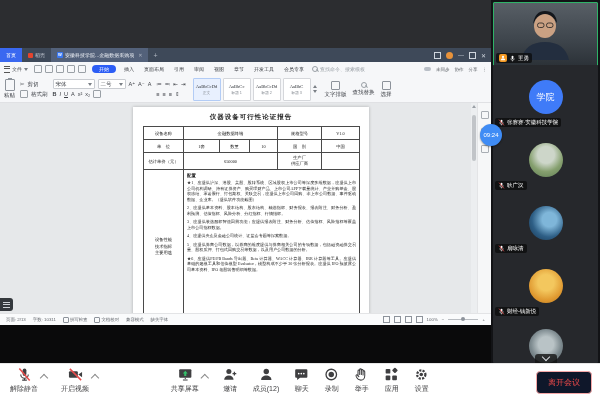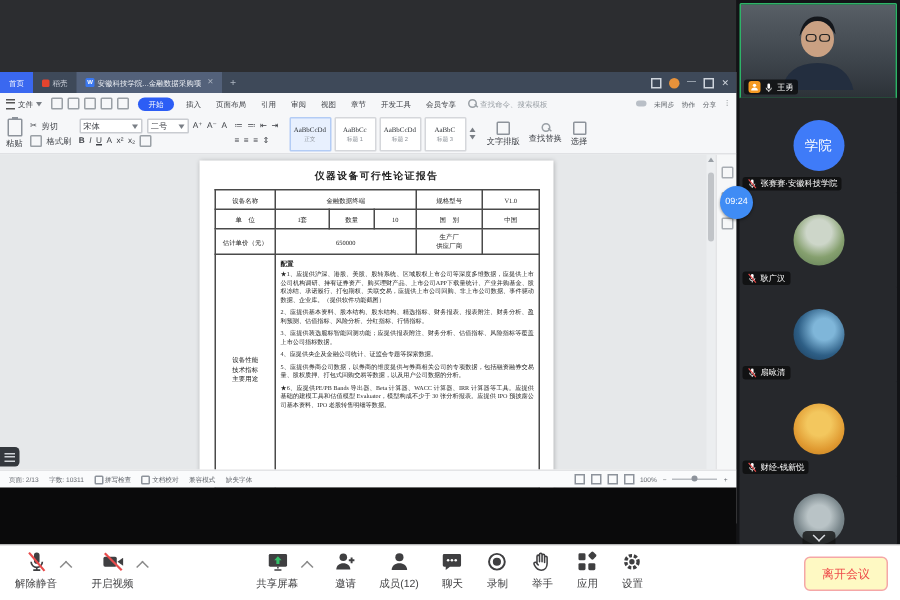--- a/index.html
+++ b/index.html
@@ -100,21 +100,21 @@
   .hostbadge{width:8px;height:8px;background:#f59a23;border-radius:2px;display:flex;align-items:center;justify-content:center;flex:none;}
   .chev-dn-btn{position:absolute;left:50%;bottom:0;transform:translateX(-50%);width:22px;height:9px;background:rgba(20,20,20,.8);border-radius:3px 3px 0 0;display:flex;align-items:center;justify-content:center;}
   .cdn{width:5px;height:5px;border-right:1.2px solid #d9dce0;border-bottom:1.2px solid #d9dce0;transform:rotate(45deg);margin-top:-3px;}
   
   .bottombar{position:absolute;left:0;top:363px;width:600px;height:37px;background:#ffffff;border-top:1px solid #e6e6e6;}
   .tb-left{position:absolute;left:10px;top:3px;display:flex;gap:14px;}
   .tb-center{position:absolute;left:50%;top:3px;transform:translateX(-50%);display:flex;gap:15px;}
   .tbtn{display:flex;flex-direction:column;align-items:center;gap:2px;font-size:7px;color:#3f3f41;}
   .withchev{display:flex;align-items:flex-start;gap:3px;}
   .chev-up{width:5px;height:5px;border-right:1px solid #8a8a8a;border-bottom:1px solid #8a8a8a;transform:rotate(-135deg);margin-top:8px;}
-  .leave-btn{position:absolute;right:8px;top:7px;height:21px;padding:0 11px;background:#fef9c3;border:1px solid #f5a7a7;border-radius:4px;color:#ee4a4a;font-size:8px;display:flex;align-items:center;}
+  .leave-btn{position:absolute;right:8px;top:7px;height:21px;padding:0 11px;background:#0f172a;border:1px solid #f5a7a7;border-radius:4px;color:#ee4a4a;font-size:8px;display:flex;align-items:center;}
 </style>
 </head>
 <body>
 
 <div class="app">
 
   <div class="stage">
 
     <div class="wps">
 

